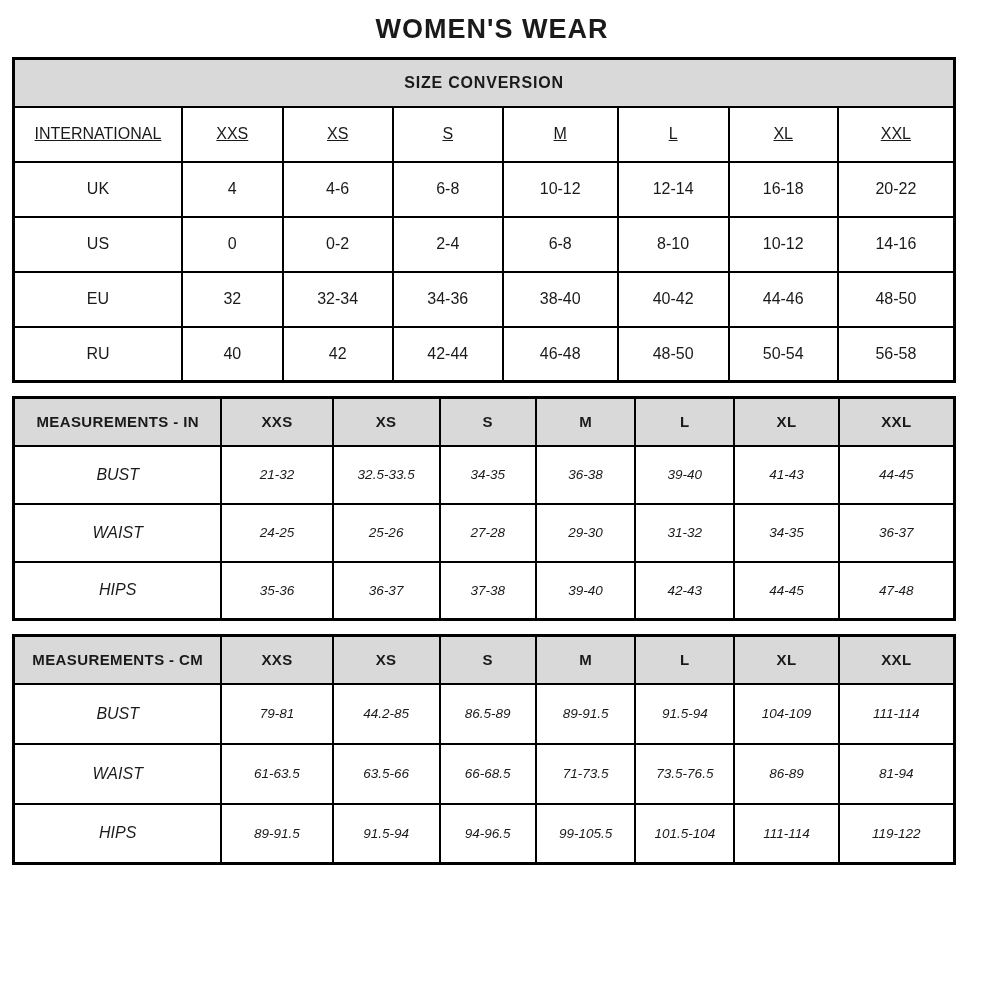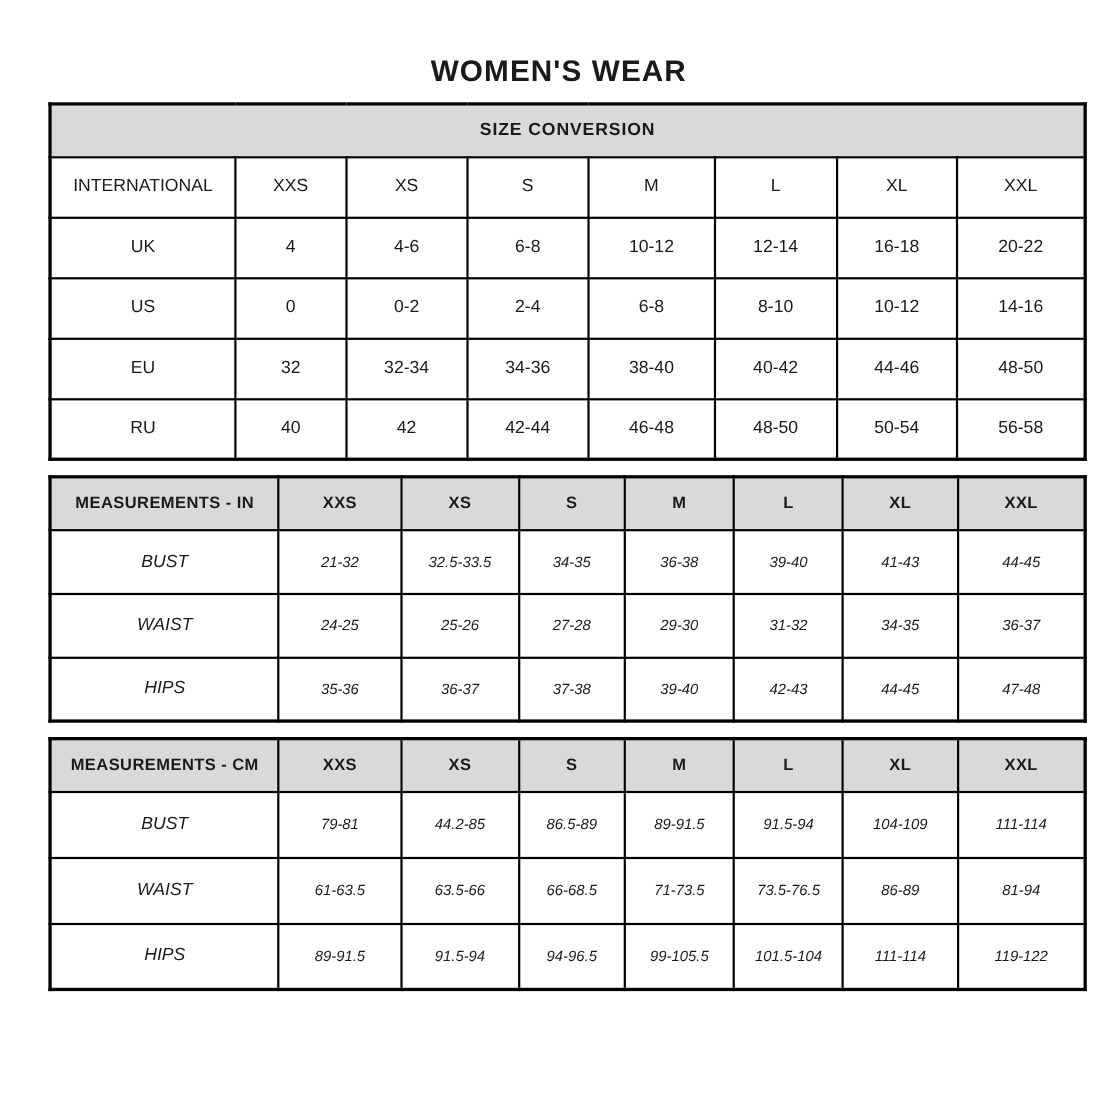--- a/index.html
+++ b/index.html
@@ -9,21 +9,21 @@
     --text:#1a1a1a;
   }
   *{box-sizing:border-box;}
   html,body{margin:0;padding:0;}
   body{
     width:1000px;height:1000px;
     background:var(--bg);
     color:var(--text);
     font-family:"Liberation Sans","DejaVu Sans",sans-serif;
   }
-  .page{width:1000px;height:868px;padding:10px 28px 14px 44px;margin-top:36px;}
+  .page{width:1000px;height:868px;padding:10px 28px 14px 12px;}
   .page-title{
     text-align:center;
     font-size:27px;
     font-weight:700;
     letter-spacing:1px;
     margin:4px 0 12px 0;
   }
   table{
     width:944px;
     border-collapse:collapse;
@@ -39,21 +39,21 @@
     overflow:hidden;
   }
   
   .conv-banner th{
     height:48px;
     background:var(--header-bg);
     font-size:16px;
     font-weight:700;
     letter-spacing:0.8px;
   }
-  .conv-header td{height:55px;font-size:16px;font-weight:400;background:var(--bg);}
+  .conv-header td{height:55px;font-size:16px;font-weight:400;background:var(--bg);text-decoration:underline;}
   .conv-row td{height:55px;font-size:16px;font-weight:400;}
   
   .meas-header td{
     height:48px;
     background:var(--header-bg);
     font-size:15px;
     font-weight:700;
     letter-spacing:0.4px;
   }
   .meas-row td{height:58px;font-size:13.5px;font-weight:400;font-style:italic;}

